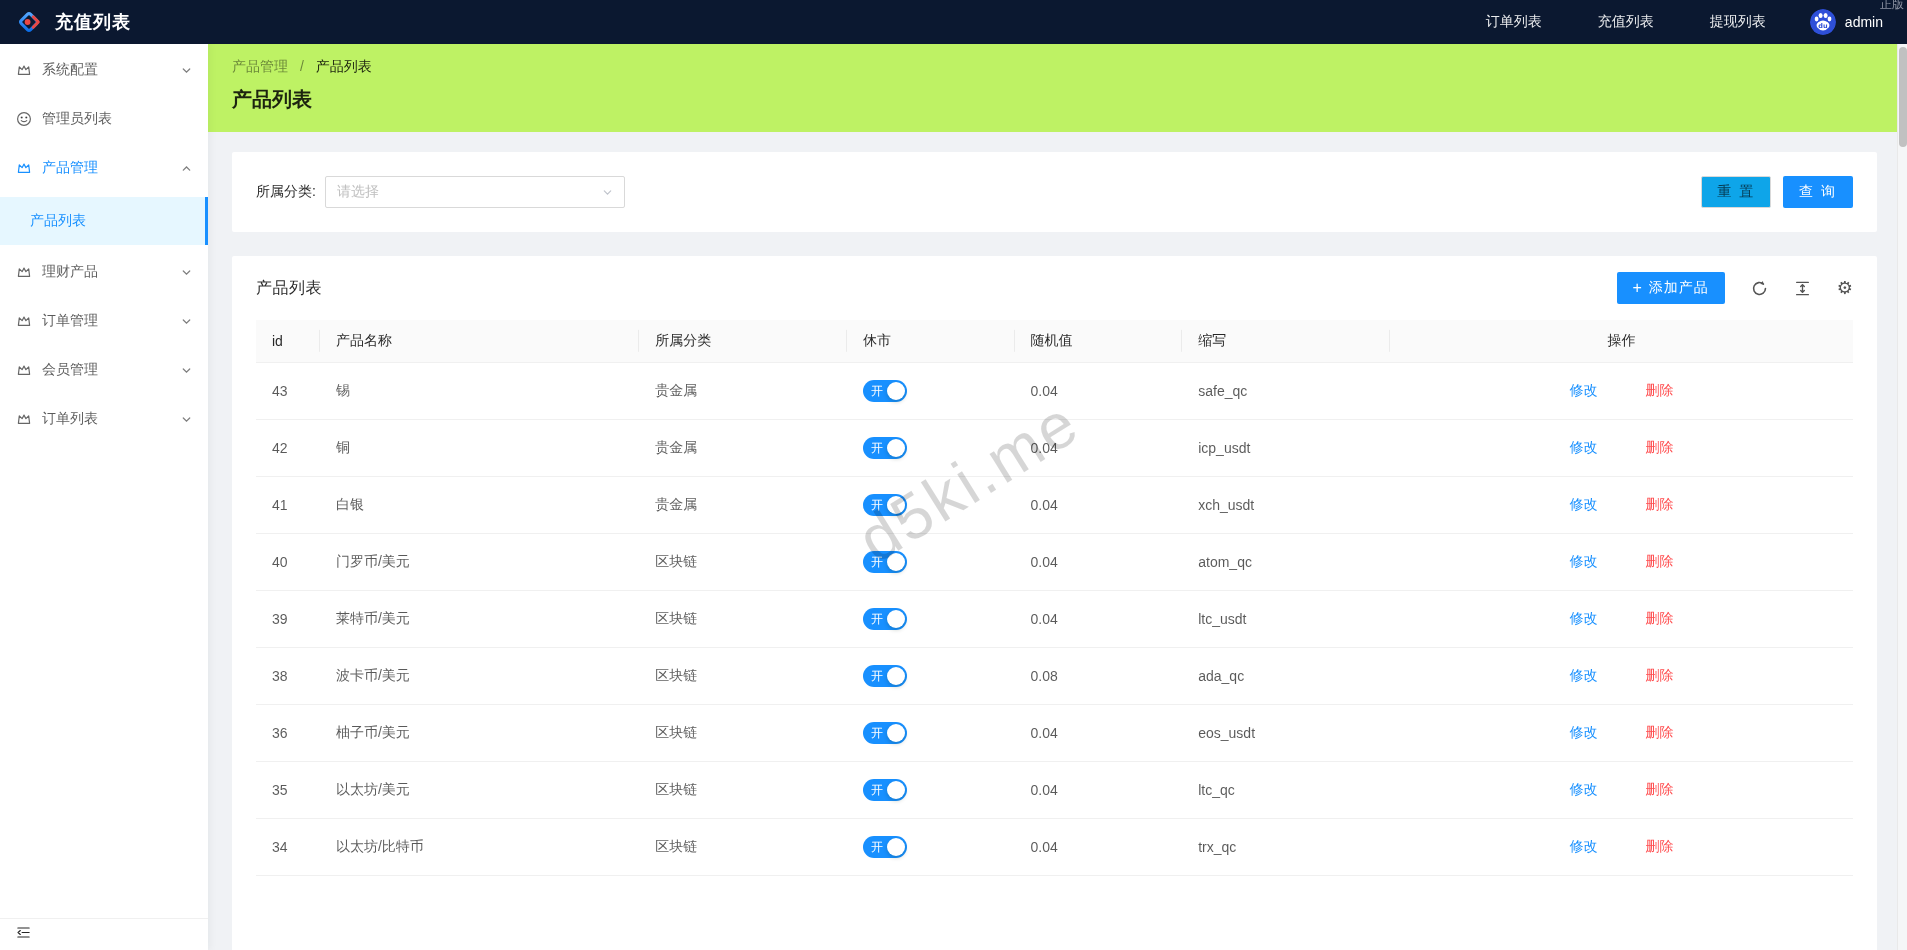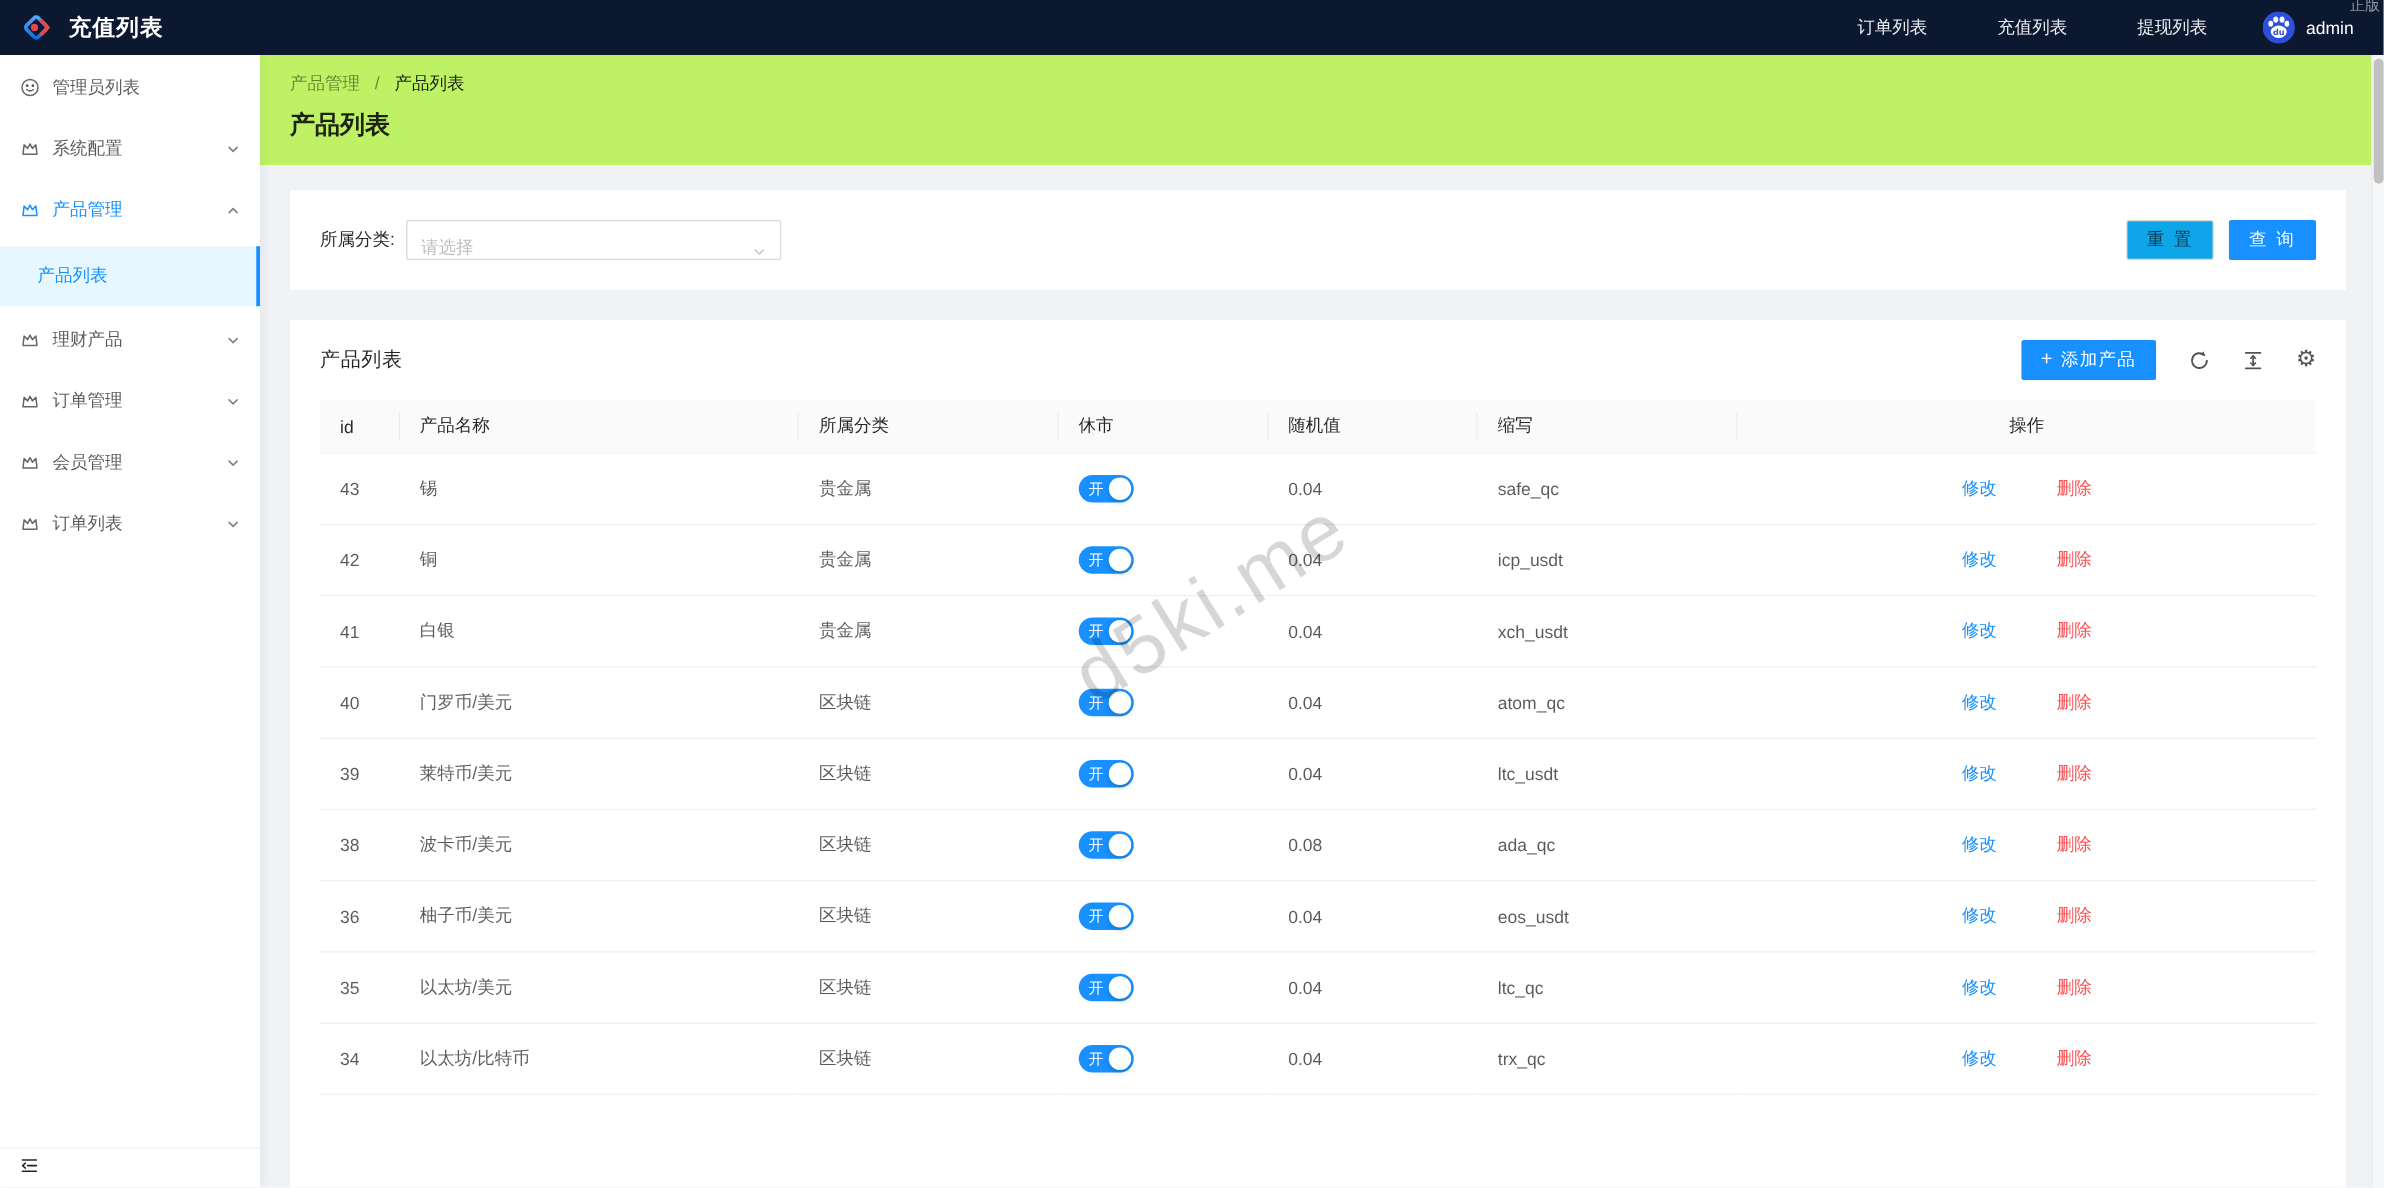--- a/index.html
+++ b/index.html
@@ -40,21 +40,21 @@
   .breadcrumb .sep { color:rgba(0,0,0,.45); margin:0 8px; }
   .page-title { font-size:20px; font-weight:700; color:rgba(0,0,0,.85); margin-top:10px; }
 
   .content { padding:20px 20px 0 24px; }
   .card { background:#fff; border-radius:2px; }
 
   
   .filter-card { display:flex; align-items:center; justify-content:space-between; padding:24px; margin-bottom:24px; }
   .filter-left { display:flex; align-items:center; }
   .filter-label { color:rgba(0,0,0,.85); margin-right:9px; }
-  .select { width:300px; height:32px; border:1px solid #d9d9d9; border-radius:2px; background:#fff; display:flex; align-items:flex-end; justify-content:space-between; padding:0 11px; cursor:pointer;gap:12px; }
+  .select { width:300px; height:32px; border:1px solid #d9d9d9; border-radius:2px; background:#fff; display:flex; align-items:center; justify-content:space-between; padding:0 11px; cursor:pointer;gap:12px; }
   .select .placeholder { color:#bfbfbf; }
   .select .chevron { color:#c0c4cc; display:inline-flex; }
   .btn { height:32px; padding:0 15px; border-radius:2px; font-size:14px; border:1px solid transparent; cursor:pointer; background:#0ea5e9; font-family:inherit; letter-spacing:2px; }
   .btn.default { border-color:#d9d9d9; color:rgba(0,0,0,.65); }
   .btn.primary { background:#1890ff; color:#fff; }
   .filter-right .btn + .btn { margin-left:8px; }
 
   
   .table-card { padding:16px 24px 0; height:700px; overflow:hidden; }
   .table-card-header { display:flex; align-items:center; justify-content:space-between; margin-bottom:16px; }
@@ -127,42 +127,42 @@
   <span class="corner-mark">正版</span>
 </header>
 
 <div class="layout">
 
   <aside class="sidebar">
     <nav class="menu">
 
       <div class="mi">
         <span class="mi-icon">
+          <svg viewBox="0 0 16 16" fill="none" stroke="currentColor" stroke-width="1.2" stroke-linejoin="round">
+            <path d="M2.4 12.3 L3.3 4.9 L6.1 7.7 L8 4.1 L9.9 7.7 L12.7 4.9 L13.6 12.3 Z"></path>
+          </svg>
+        </span>
+        <span>系统配置</span>
+        <span class="arrow">
+          <svg width="11" height="11" viewBox="0 0 12 12" fill="none" stroke="currentColor" stroke-width="1.4" stroke-linecap="round">
+              <path d="M2.5 4.3 L6 7.8 L9.5 4.3"></path>
+            </svg>
+        </span>
+      </div>
+
+      <div class="mi">
+        <span class="mi-icon">
           <svg viewBox="0 0 16 16" fill="none" stroke="currentColor" stroke-width="1.2">
             <circle cx="8" cy="8" r="6.4"></circle>
             <circle cx="5.7" cy="6.5" r="0.5" fill="currentColor"></circle>
             <circle cx="10.3" cy="6.5" r="0.5" fill="currentColor"></circle>
             <path d="M5.3 9.6 Q8 11.8 10.7 9.6" stroke-linecap="round"></path>
           </svg>
         </span>
         <span>管理员列表</span>
-      </div>
-
-      <div class="mi">
-        <span class="mi-icon">
-          <svg viewBox="0 0 16 16" fill="none" stroke="currentColor" stroke-width="1.2" stroke-linejoin="round">
-            <path d="M2.4 12.3 L3.3 4.9 L6.1 7.7 L8 4.1 L9.9 7.7 L12.7 4.9 L13.6 12.3 Z"></path>
-          </svg>
-        </span>
-        <span>系统配置</span>
-        <span class="arrow">
-          <svg width="11" height="11" viewBox="0 0 12 12" fill="none" stroke="currentColor" stroke-width="1.4" stroke-linecap="round">
-              <path d="M2.5 4.3 L6 7.8 L9.5 4.3"></path>
-            </svg>
-        </span>
       </div>
 
       <div class="mi active-parent">
         <span class="mi-icon">
           <svg viewBox="0 0 16 16" fill="none" stroke="currentColor" stroke-width="1.2" stroke-linejoin="round">
             <path d="M2.4 12.3 L3.3 4.9 L6.1 7.7 L8 4.1 L9.9 7.7 L12.7 4.9 L13.6 12.3 Z"></path>
           </svg>
         </span>
         <span>产品管理</span>
         <span class="arrow">

